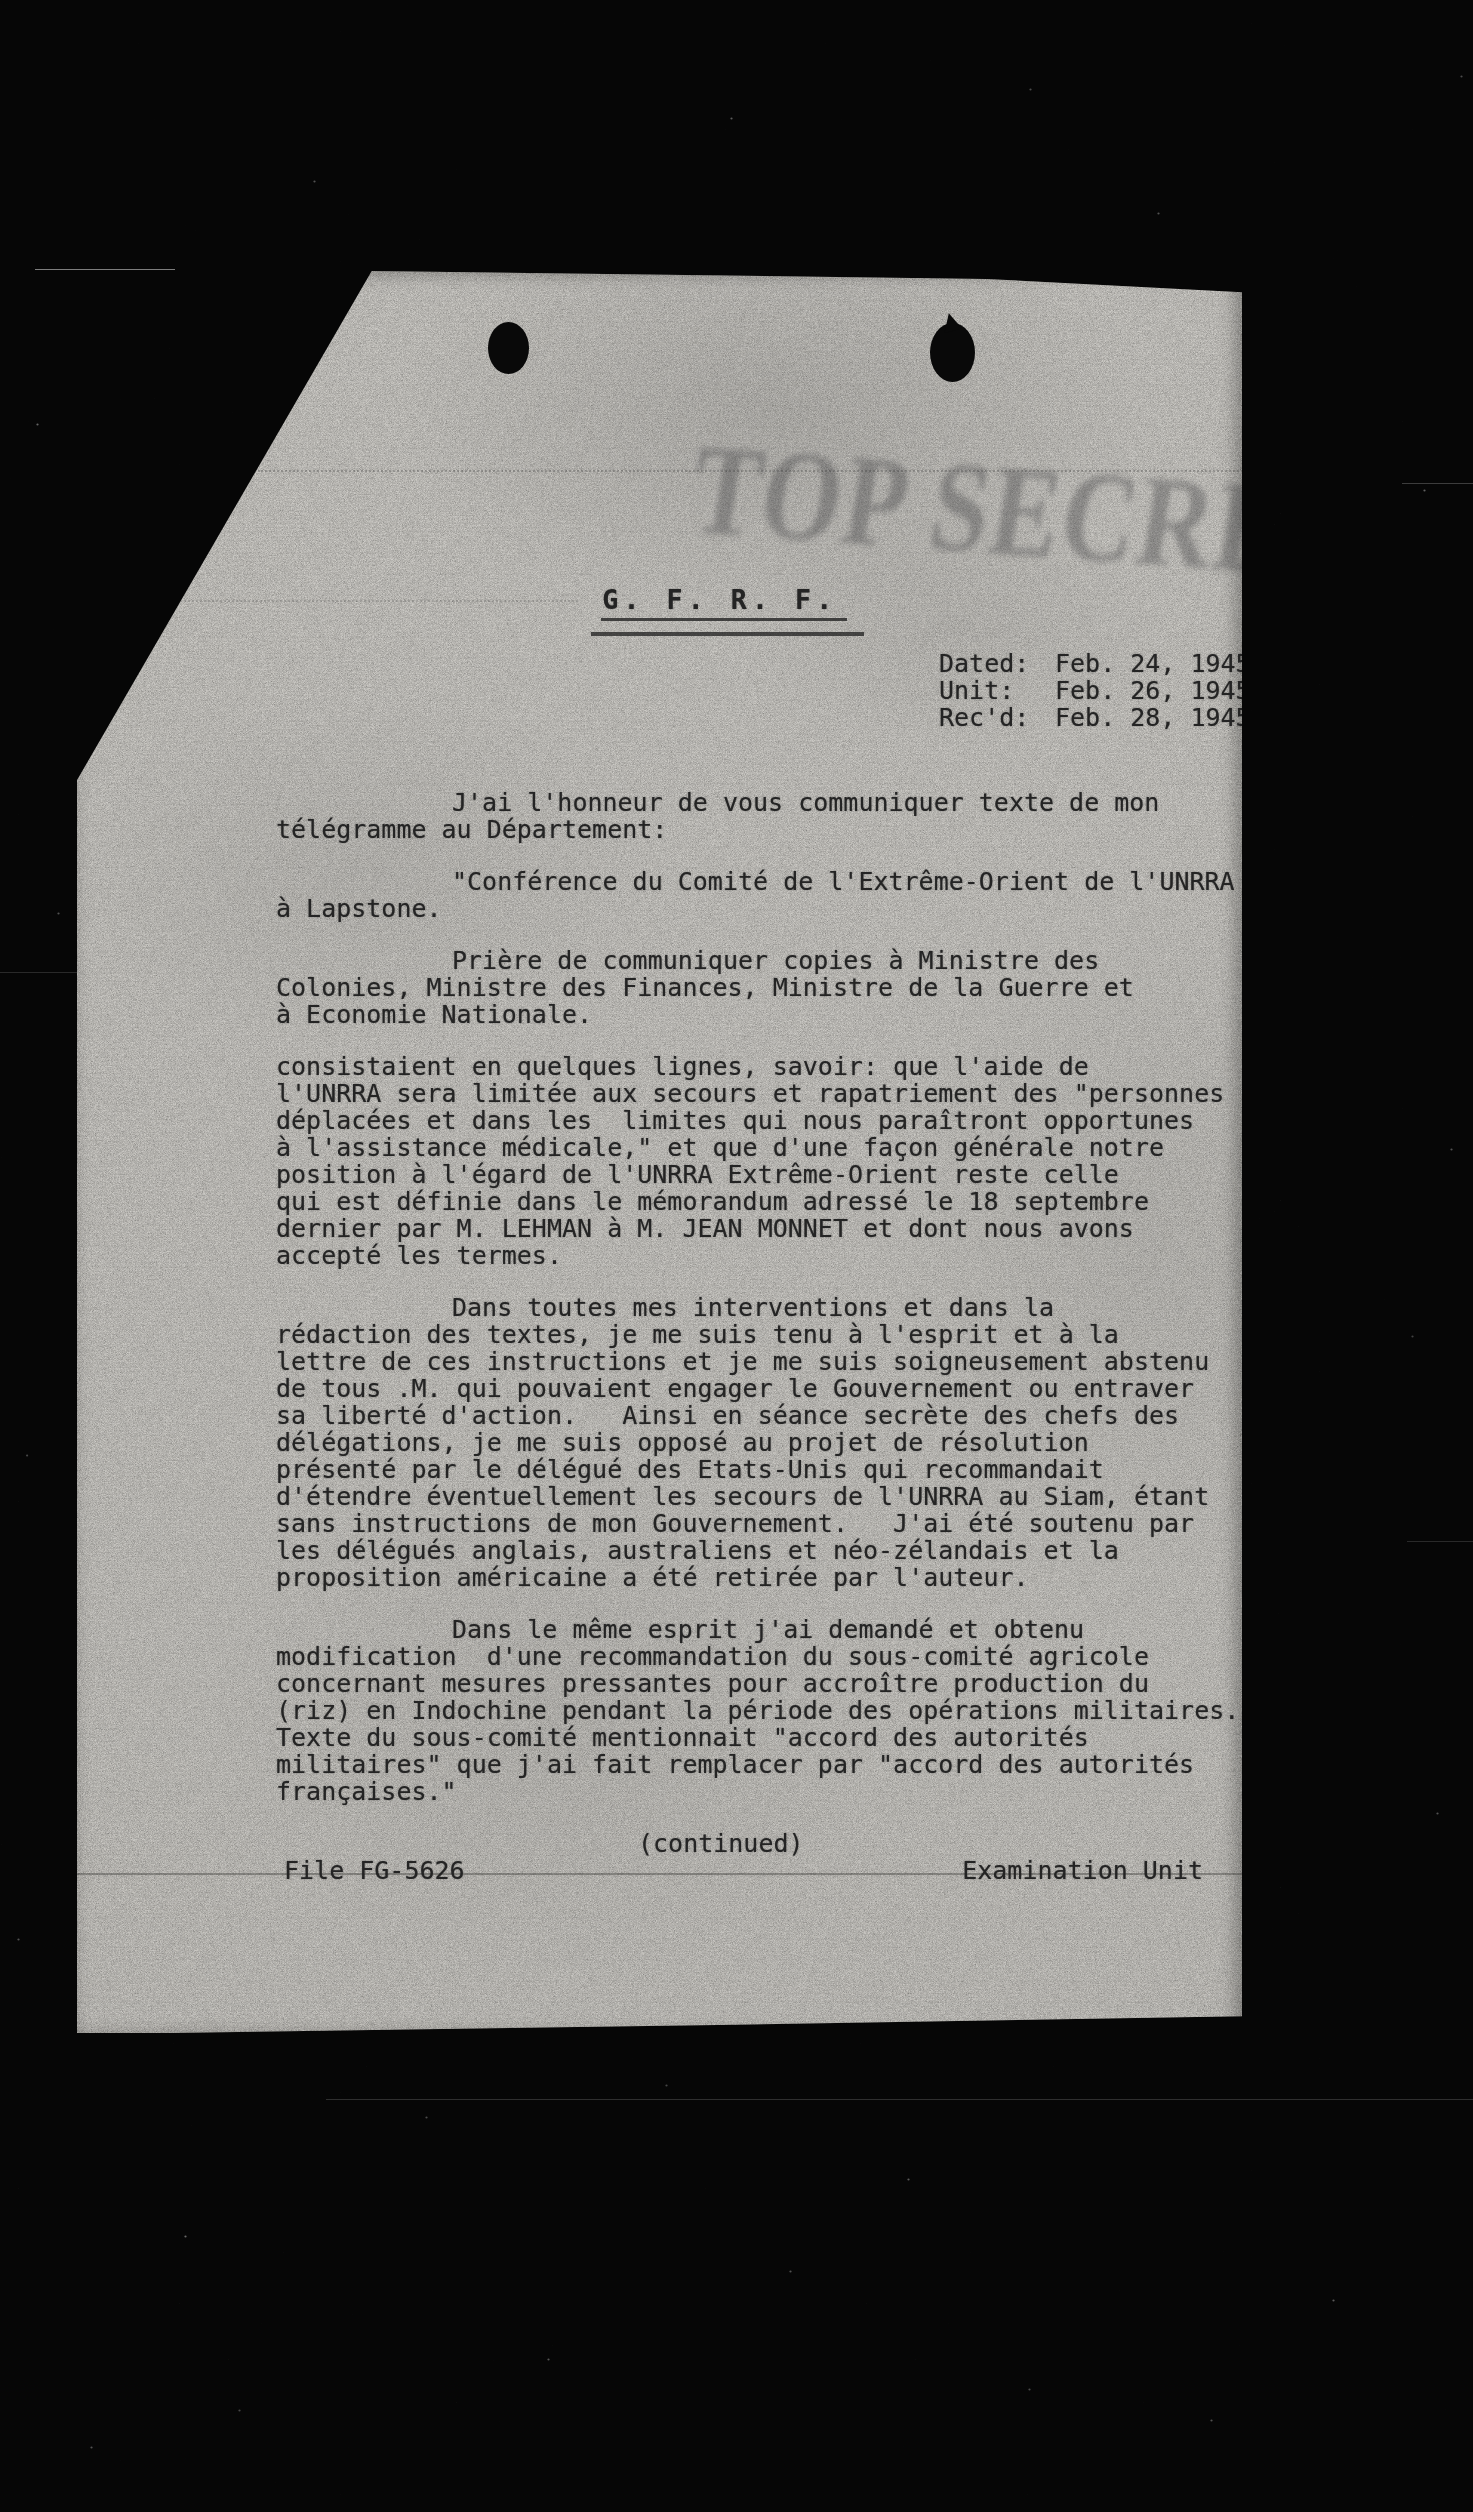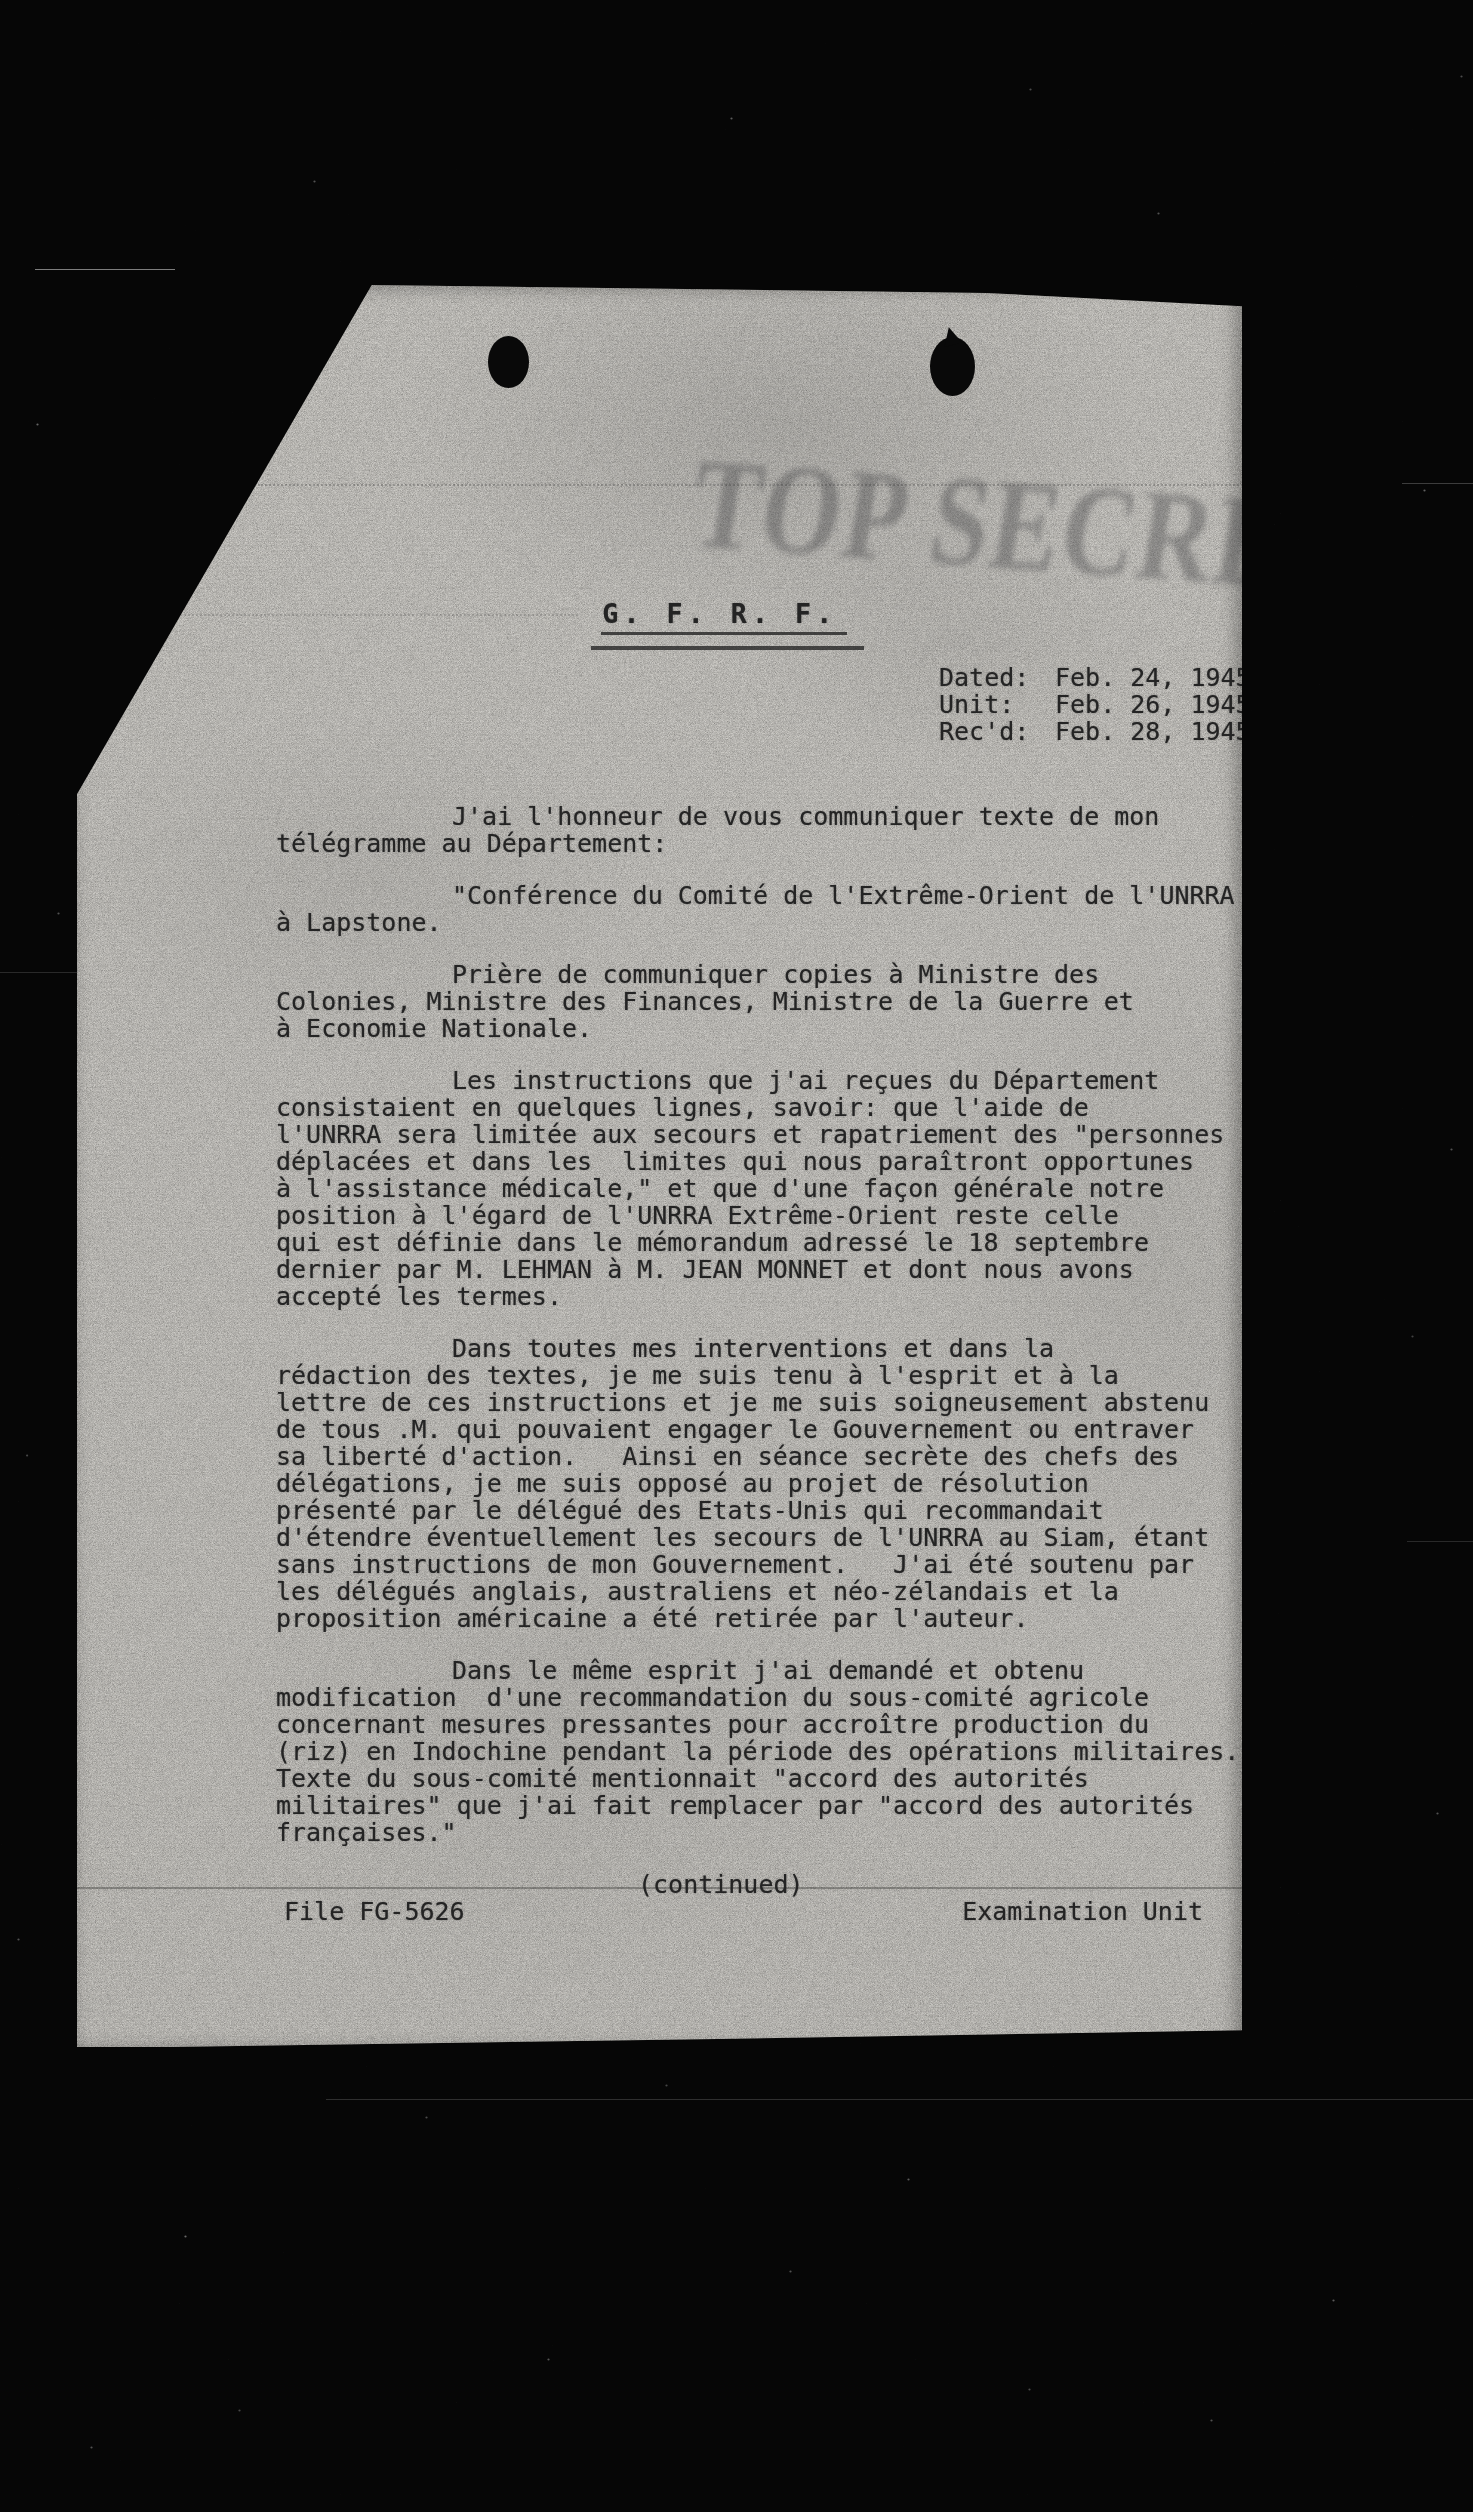--- a/index.html
+++ b/index.html
@@ -42,21 +42,21 @@
   }
   .scratch{position:absolute;height:1.2px;pointer-events:none;}
   .scratch-1{top:269px;left:35px;width:140px;background:rgba(255,255,255,.48);}
   .scratch-2{top:483px;left:1402px;width:71px;background:rgba(255,255,255,.22);}
   .scratch-3{top:1541px;left:1407px;width:66px;background:rgba(255,255,255,.14);}
   .scratch-4{top:2099px;left:326px;width:1147px;background:rgba(255,255,255,.16);}
   .scratch-5{top:972px;left:0;width:77px;background:rgba(255,255,255,.14);}
 
   
   .page{
-    position:absolute;left:77px;top:285px;width:1165px;height:1762px;
+    position:absolute;left:77px;top:271px;width:1165px;height:1762px;
     background:
       radial-gradient(544px 302px at 60% 8%, rgba(0,0,0,0.10), transparent 70%),
       radial-gradient(423px 254px at 24% 34%, rgba(0,0,0,0.055), transparent 70%),
       radial-gradient(374px 495px at 92% 55%, rgba(0,0,0,0.05), transparent 70%),
       radial-gradient(495px 374px at 40% 82%, rgba(0,0,0,0.045), transparent 70%),
       radial-gradient(302px 181px at 75% 20%, rgba(0,0,0,0.06), transparent 70%),
       repeating-linear-gradient(to bottom, rgba(0,0,0,0.018) 0 1.2px, transparent 1.2px 4.2px),
       linear-gradient(#cac8c3,#c4c2bd);
     clip-path: polygon(25.3% 0%, 78% 0.45%, 100% 1.2%, 100% 99.05%, 55% 99.55%, 8% 100%, 0% 100%, 0% 28.9%);
     box-shadow: inset -8.5px 0 15.7px rgba(0,0,0,0.22), inset 0 6px 14.5px rgba(0,0,0,0.14);
@@ -200,21 +200,20 @@
         <div class="ln">à Lapstone.</div>
       </div>
 
       <div class="para">
         <div class="ln ind">Prière de communiquer copies à Ministre des</div>
         <div class="ln">Colonies, Ministre des Finances, Ministre de la Guerre et</div>
         <div class="ln">à Economie Nationale.</div>
       </div>
 
       <div class="para">
-        <div class="ln ind">Les instructions que j'ai reçues du Département</div>
         <div class="ln">consistaient en quelques lignes, savoir: que l'aide de</div>
         <div class="ln">l'UNRRA sera limitée aux secours et rapatriement des "personnes</div>
         <div class="ln">déplacées et dans les  limites qui nous paraîtront opportunes</div>
         <div class="ln">à l'assistance médicale," et que d'une façon générale notre</div>
         <div class="ln">position à l'égard de l'UNRRA Extrême-Orient reste celle</div>
         <div class="ln">qui est définie dans le mémorandum adressé le 18 septembre</div>
         <div class="ln">dernier par M. LEHMAN à M. JEAN MONNET et dont nous avons</div>
         <div class="ln">accepté les termes.</div>
       </div>
 

